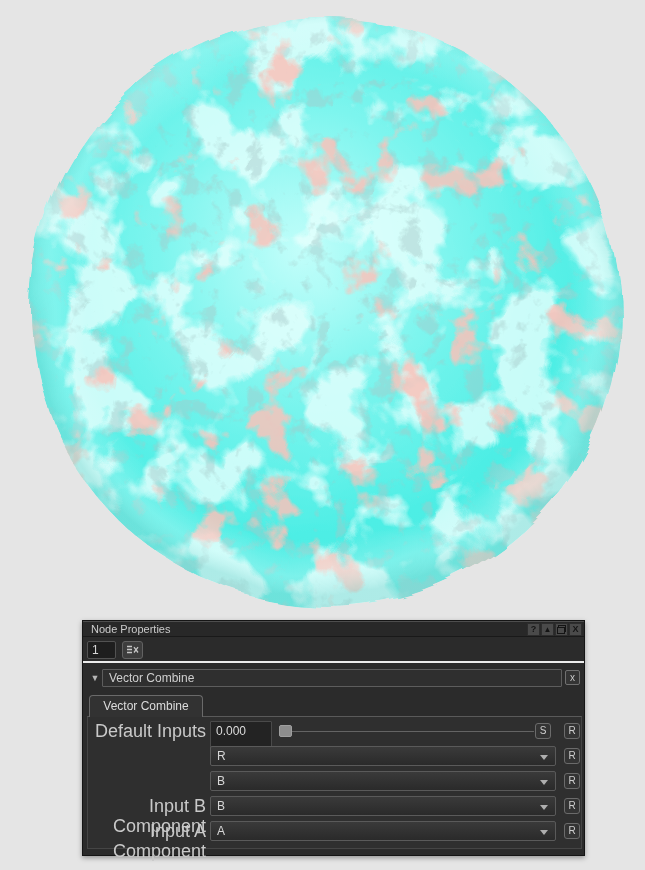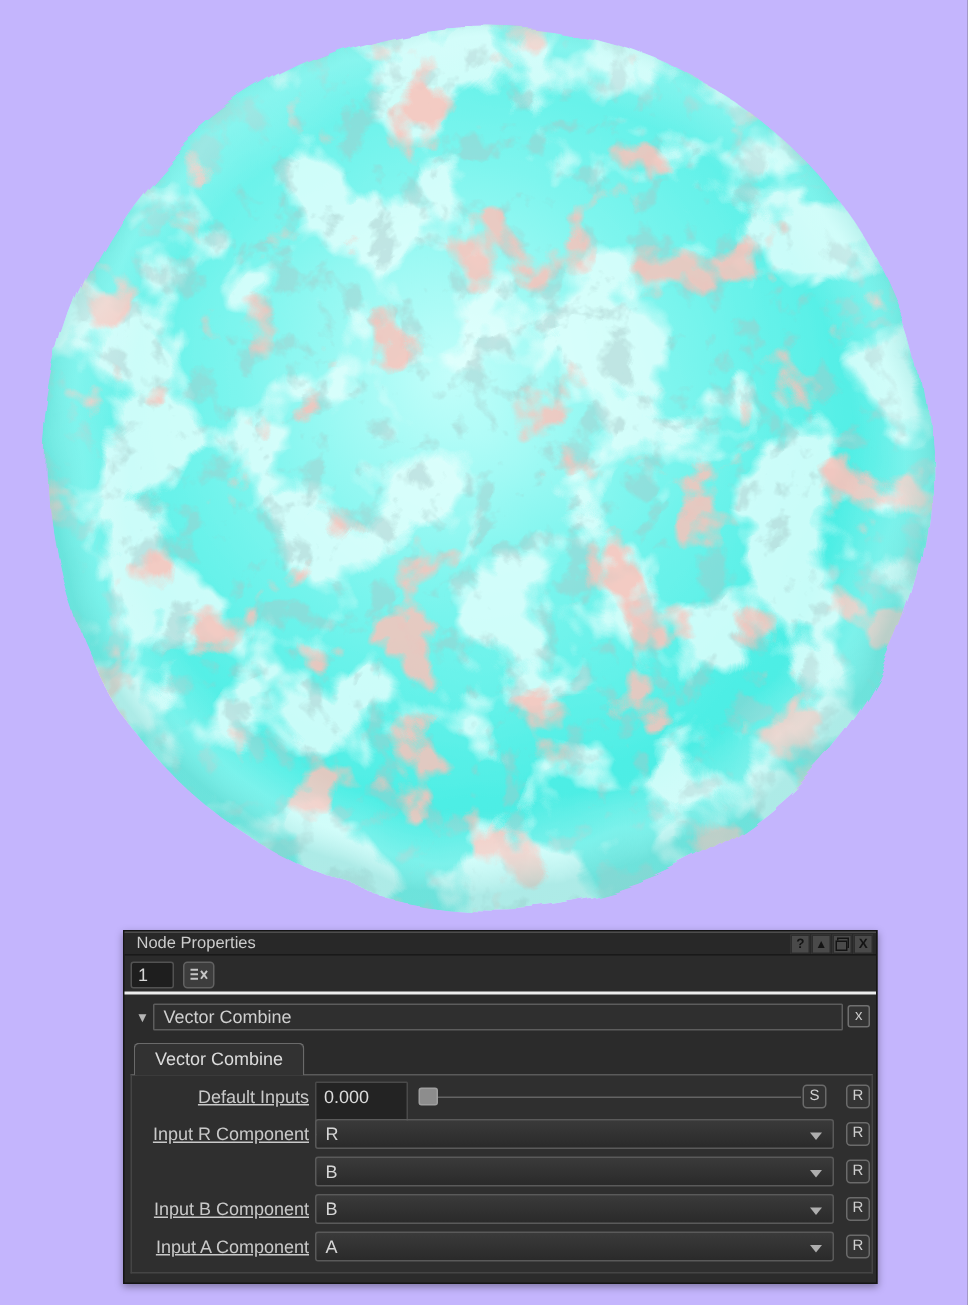--- a/index.html
+++ b/index.html
@@ -1,17 +1,17 @@
 <!DOCTYPE html>
 <html><head>
 <meta charset="utf-8">
 <style>
   html,body{margin:0;padding:0;}
   body{font-family:"Liberation Sans",sans-serif;background:#6e6e6e;}
-  .stage{position:relative;width:645px;height:870px;background:#c4b5fd;overflow:hidden;}
+  .stage{position:relative;width:645px;height:870px;background:#e5e5e5;overflow:hidden;}
 
   .viewport-svg{position:absolute;left:0;top:0;display:block;}
 
   
   .panel{position:absolute;left:82px;top:620px;width:503px;height:236px;
          background:#2b2b2b;border:1px solid #151515;box-sizing:border-box;
          box-shadow:0 2px 5px rgba(0,0,0,.35);}
   .panel *{box-sizing:border-box;}
 
   .titlebar{position:absolute;left:0;top:0;right:0;height:16px;background:#282828;
@@ -50,21 +50,21 @@
   .tab-idle{position:absolute;left:124px;top:76px;width:51px;height:20px;background:#292929;
             border:1px solid #4f4f4f;border-bottom:none;border-radius:3px 3px 0 0;
             color:#bdbdbd;font-size:12px;text-align:center;line-height:18px;margin-top:35px;}
 
   .content-frame{position:absolute;left:4px;top:95px;width:495px;height:133px;
                  background:#2f2f2f;border:1px solid #454545;border-top-color:#5a5a5a;}
 
   .row{position:absolute;left:0;width:100%;height:20px;}
   .r0{top:100px}.r1{top:125px}.r2{top:150px}.r3{top:175px}.r4{top:200px}
   .row-label{position:absolute;left:0;top:0;width:123px;height:20px;text-align:right;
-             font-size:12px;color:#c9c9c9;line-height:20px;text-decoration:underline;}
+             font-size:18px;color:#c9c9c9;line-height:20px;}
   .value-input{position:absolute;left:127px;top:0;width:62px;height:36px;background:#232323;
                border:1px solid #4a4a4a;border-radius:1px;color:#dcdcdc;font-size:12px;
                line-height:18px;padding-left:5px;}
   .slider-track{position:absolute;left:199px;top:10px;width:252px;height:1px;background:#646464;}
   .slider-handle{position:absolute;left:196px;top:4px;width:13px;height:12px;background:#8d8d8d;
                  border:1px solid #9f9f9f;border-radius:2px;}
   .sq-btn{position:absolute;top:2px;width:16px;height:16px;background:#343434;
           border:1px solid #6b6b6b;border-radius:3px;color:#cfcfcf;font-size:10px;
           display:flex;align-items:center;justify-content:center;line-height:1;}
   .btn-s{left:452px;} .btn-r{left:481px;}
@@ -162,21 +162,20 @@
     <div class="row r0">
       <span class="row-label">Default Inputs</span>
       <span class="value-input">0.000</span>
       <span class="slider-track"></span>
       <span class="slider-handle"></span>
       <span class="sq-btn btn-s">S</span>
       <span class="sq-btn btn-r">R</span>
     </div>
 
     <div class="row r1">
-      <span class="row-label">Input R Component</span>
       <span class="dropdown">
         <span>R</span>
         <span class="caret"></span>
       </span>
       <span class="sq-btn btn-r">R</span>
     </div>
 
     <div class="row r2">
       <span class="dropdown">
         <span>B</span>

